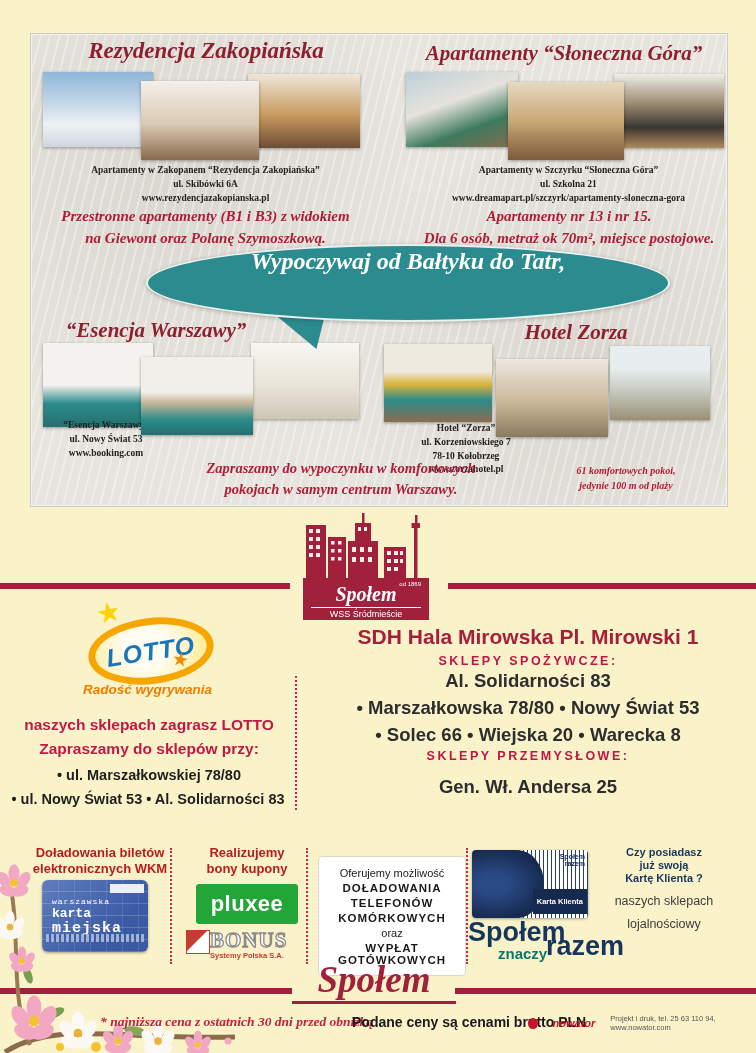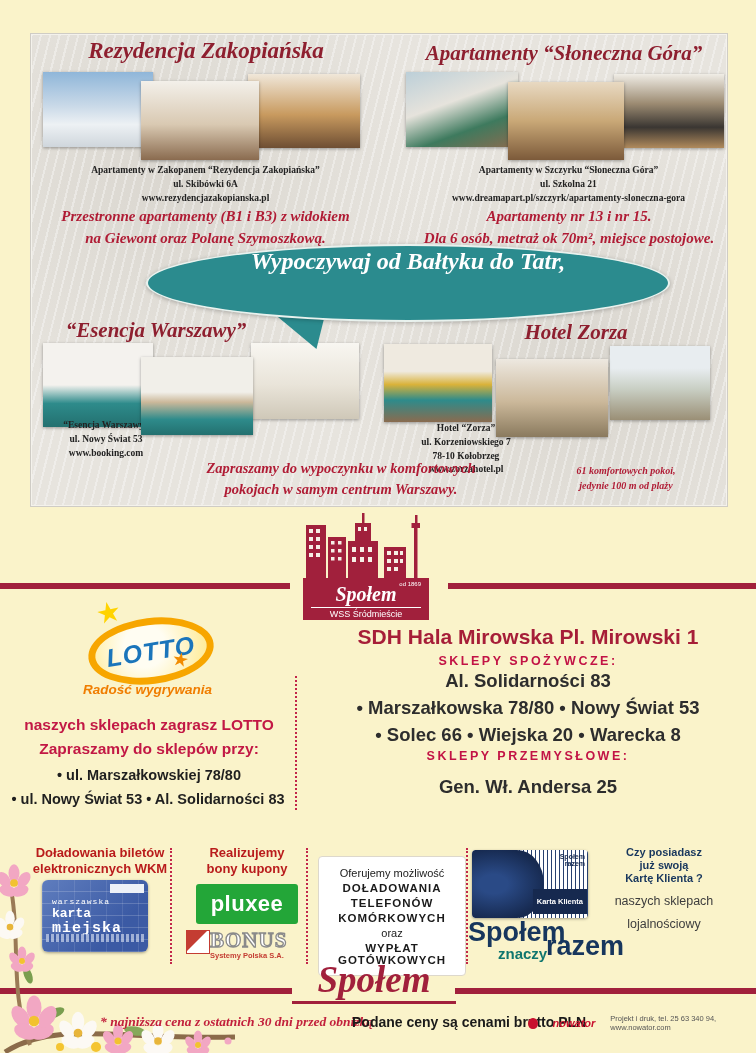--- a/index.html
+++ b/index.html
@@ -344,21 +344,21 @@
 
 <div class="abs band" style="left:0;top:988px;width:292px;"></div>
 <div class="abs band" style="left:455px;top:988px;width:301px;"></div>
 <div class="abs script-big center" style="left:292px;top:958px;width:164px;font-size:37px;border-bottom:3px solid #A1203C;">Społem</div>
 
 <div class="abs note-red" style="left:100px;top:1014px;z-index:4;">* najniższa cena z ostatnich 30 dni przed obniżką</div>
 <div class="abs note-blk" style="left:352px;top:1014px;z-index:4;">Podane ceny są cenami brutto PLN</div>
 <div class="abs nowator" style="left:528px;top:1014px;z-index:4;">
   <span class="now-dot"></span>
   <span class="now-word">nowator</span>
-  <span class="now-sub">Projekt i druk, tel. 25 63 340 94, www.nowator.com</span>
+  <span class="now-sub">Projekt i druk, tel. 25 63 110 94, www.nowator.com</span>
 </div>
 
 <svg class="abs" style="left:0;top:835px;z-index:2;" width="250" height="218" viewBox="0 0 250 218">
   <defs>
     <g id="flp">
         <g fill="#F2A7C3">
       <ellipse cx="0" cy="-9" rx="5" ry="8"></ellipse>
           <ellipse cx="8.5" cy="-3" rx="5" ry="8" transform="rotate(72)"></ellipse>
       <ellipse cx="5.5" cy="7.5" rx="5" ry="8" transform="rotate(144)"></ellipse>
           <ellipse cx="-5.5" cy="7.5" rx="5" ry="8" transform="rotate(216)"></ellipse>

